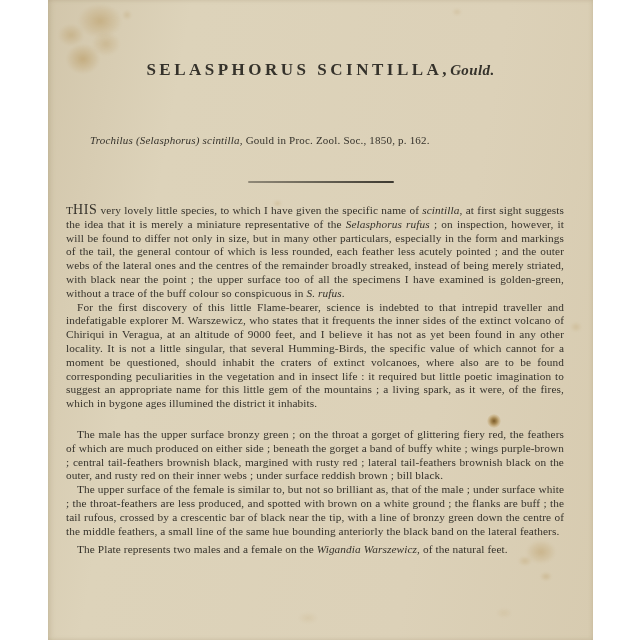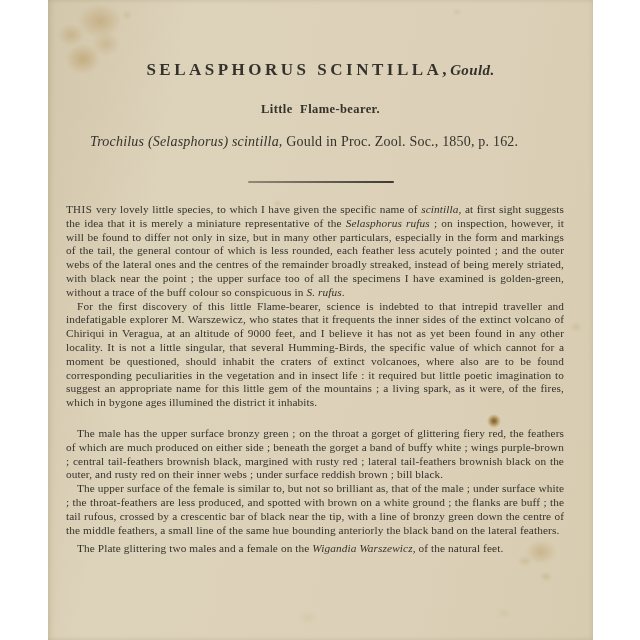--- a/index.html
+++ b/index.html
@@ -30,37 +30,37 @@
     font-weight:bold;font-size:17px;white-space:nowrap;
   }
   .title .main{letter-spacing:3.5px;text-align:center;}
   .title .author{font-style:italic;font-size:15px;letter-spacing:.4px;margin-left:0;}
   .subtitle{
     position:absolute;top:102px;left:0;width:100%;text-align:center;
     font-weight:bold;font-size:12.5px;letter-spacing:.4px;word-spacing:4px;
   }
   .citation{
     position:absolute;top:134px;left:42px;right:20px;
-    font-size:14px;letter-spacing:.2px;
+    font-size:11px;letter-spacing:.2px;
   }
   .citation .species{font-style:italic;}
   .rule{
     position:absolute;top:181px;left:200px;width:146px;height:2px;
     background:linear-gradient(to right, rgba(52,49,41,.45), rgba(52,49,41,.95));
     border-radius:1px;
   }
   .body-text{
     position:absolute;top:203px;left:18px;width:498px;
     font-size:11.3px;line-height:13.8px;text-align:justify;
     letter-spacing:.1px;
   }
   .para{margin:0;}
   .para.indent{text-indent:11px;}
   .seg-i{font-style:italic;}
-  .seg-lead-sc{text-transform:uppercase;font-size:11px;letter-spacing:.6px;}
+  .seg-lead-sc{text-transform:uppercase;font-size:14px;letter-spacing:.6px;}
 </style>
 </head>
 <body style="--ink: #35322b;">
 
 <div class="page">
 
   <div class="stain" style="left:30px;top:4px;width:44px;height:34px;opacity:.40"></div>
   <div class="stain" style="left:10px;top:24px;width:26px;height:22px;opacity:.32"></div>
   <div class="stain" style="left:18px;top:44px;width:34px;height:30px;opacity:.45"></div>
   <div class="stain" style="left:44px;top:32px;width:28px;height:24px;opacity:.28"></div>
@@ -72,29 +72,28 @@
   <div class="stain" style="left:478px;top:540px;width:30px;height:24px;opacity:.35"></div>
   <div class="stain" style="left:470px;top:556px;width:14px;height:10px;opacity:.25"></div>
   <div class="stain" style="left:492px;top:572px;width:12px;height:9px;opacity:.28"></div>
   <div class="stain" style="left:250px;top:612px;width:20px;height:12px;opacity:.12"></div>
   <div class="stain" style="left:448px;top:608px;width:16px;height:10px;opacity:.12"></div>
 
   <div class="title">
     <span class="main">SELASPHORUS SCINTILLA,</span><span class="author">Gould.</span>
   </div>
 
-  <div class="subtitle">Little Flame-bearer.</div>
 
   <div class="citation">
     <span class="species">Trochilus (Selasphorus) scintilla,</span><span> Gould in Proc. Zool. Soc., 1850, p. 162.</span>
   </div>
 
   <div class="rule"></div>
 
   <div class="body-text">
       <p class="para"><span class="seg-lead-cap">T</span><span class="seg-lead-sc">his</span><span class="seg-n"> very lovely little species, to which I have given the specific name of </span><span class="seg-i">scintilla</span><span class="seg-n">, at first sight suggests the idea that it is merely a miniature representative of the </span><span class="seg-i">Selasphorus rufus</span><span class="seg-n"> ; on inspection, however, it will be found to differ not only in size, but in many other particulars, especially in the form and markings of the tail, the general contour of which is less rounded, each feather less acutely pointed ; and the outer webs of the lateral ones and the centres of the remainder broadly streaked, instead of being merely striated, with black near the point ; the upper surface too of all the specimens I have examined is golden-green, without a trace of the buff colour so conspicuous in </span><span class="seg-i">S. rufus</span><span class="seg-n">.</span></p>
       <p class="para indent"><span class="seg-n">For the first discovery of this little Flame-bearer, science is indebted to that intrepid traveller and indefatigable explorer M. Warszewicz, who states that it frequents the inner sides of the extinct volcano of Chiriqui in Veragua, at an altitude of 9000 feet, and I believe it has not as yet been found in any other locality. It is not a little singular, that several Humming-Birds, the specific value of which cannot for a moment be questioned, should inhabit the craters of extinct volcanoes, where also are to be found corresponding peculiarities in the vegetation and in insect life : it required but little poetic imagination to suggest an appropriate name for this little gem of the mountains ; a living spark, as it were, of the fires, which in bygone ages illumined the district it inhabits.</span></p>
       <p class="para indent" style="margin-top: 17px;"><span class="seg-n">The male has the upper surface bronzy green ; on the throat a gorget of glittering fiery red, the feathers of which are much produced on either side ; beneath the gorget a band of buffy white ; wings purple-brown ; central tail-feathers brownish black, margined with rusty red ; lateral tail-feathers brownish black on the outer, and rusty red on their inner webs ; under surface reddish brown ; bill black.</span></p>
       <p class="para indent"><span class="seg-n">The upper surface of the female is similar to, but not so brilliant as, that of the male ; under surface white ; the throat-feathers are less produced, and spotted with brown on a white ground ; the flanks are buff ; the tail rufous, crossed by a crescentic bar of black near the tip, with a line of bronzy green down the centre of the middle feathers, a small line of the same hue bounding anteriorly the black band on the lateral feathers.</span></p>
-      <p class="para indent" style="margin-top: 5px;"><span class="seg-n">The Plate glittering two males and a female on the </span><span class="seg-i">Wigandia Warszewicz</span><span class="seg-n">, of the natural feet.</span></p>
+      <p class="para indent" style="margin-top: 5px;"><span class="seg-n">The Plate represents two males and a female on the </span><span class="seg-i">Wigandia Warszewicz</span><span class="seg-n">, of the natural feet.</span></p>
     </div>
 
 </div>
 
 </body></html>

